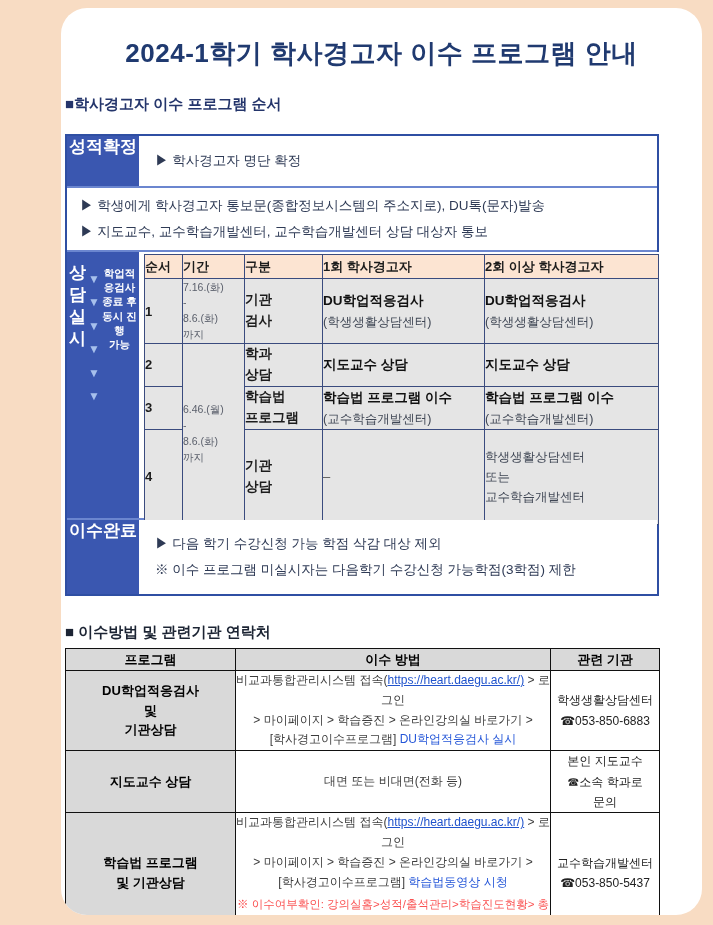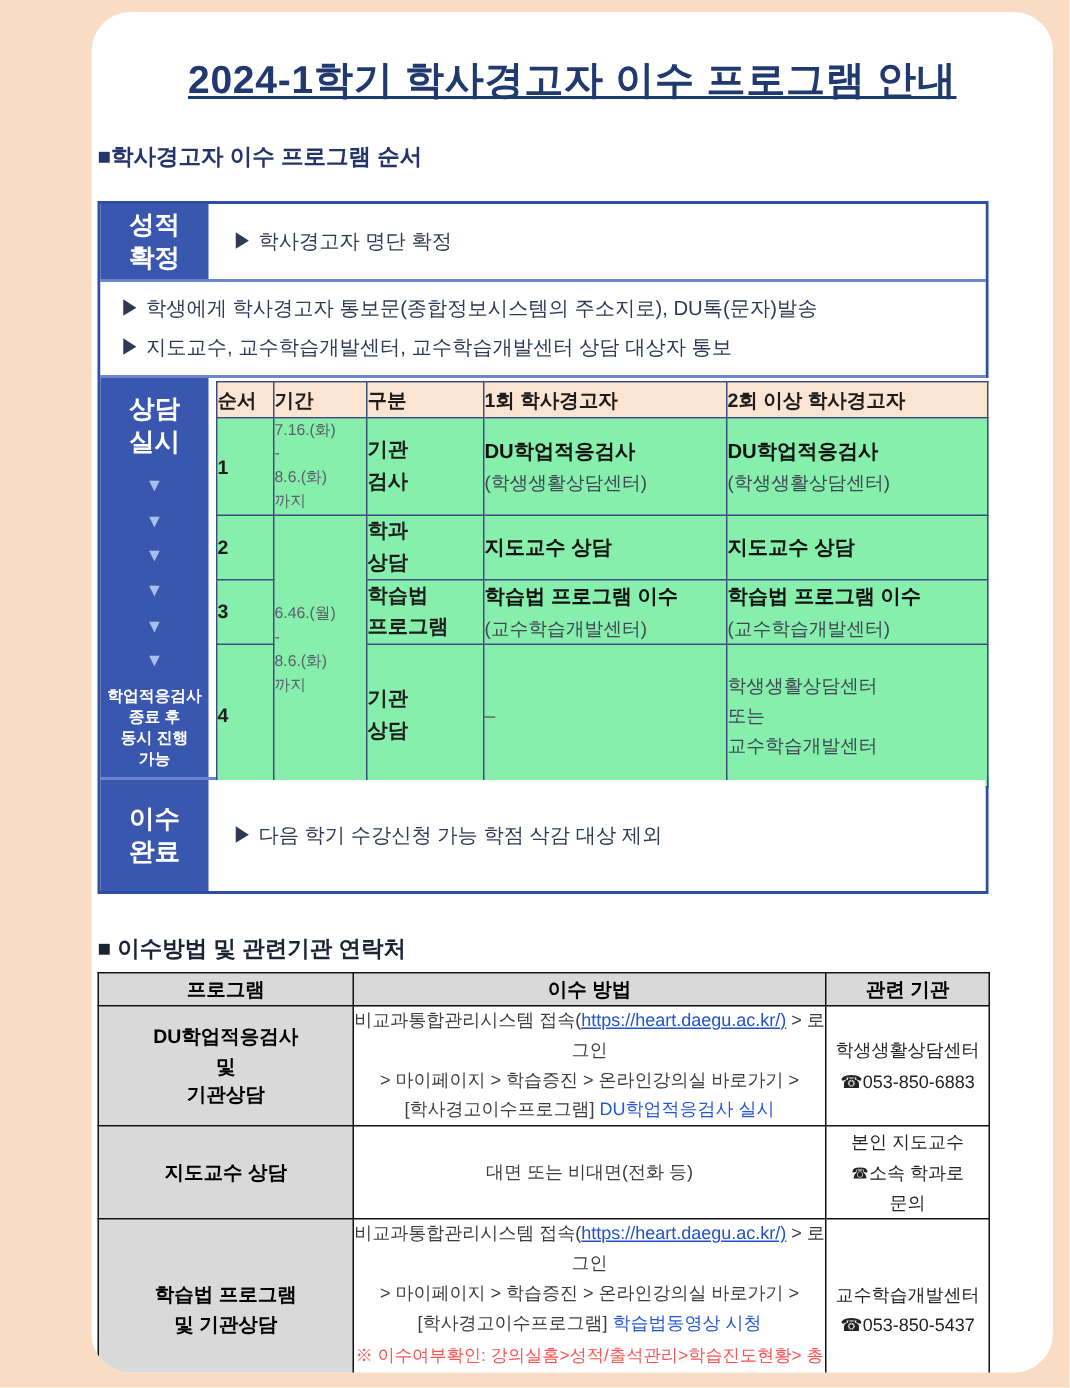--- a/index.html
+++ b/index.html
@@ -10,39 +10,39 @@
     position:relative;
     overflow:hidden;
   }
   .card {
     position:absolute; left:61px; top:8px; width:641px; height:907px;
     background:#ffffff; border-radius:26px; padding:28px 0 0 2px;
     overflow:hidden;
   }
   .doc-title {
     text-align:center; color:#203a70; font-weight:bold;
-    font-size:26px; letter-spacing:0.5px; margin-right:2px;text-decoration:underline;
+    font-size:26px; letter-spacing:0.5px; margin-right:2px;
   }
   .sec-heading {
     font-weight:bold; color:#24356b; font-size:15px; margin-left:2px;
   }
   .s1h { margin-top:24px; margin-bottom:20px; }
   .s2h { margin-top:27px; margin-bottom:6px; color:#1c2433; }
 
   
   .flow {
     width:594px; margin-left:2px;
     border:2px solid #2f4fa3; background:#fff;
   }
   .stage { display:flex; }
   .stage + .stage { border-top:2px solid #6b86cf; }
   .stage-label {
     width:75px; flex:0 0 75px; background:#3a57b0; color:#fff;
     font-weight:bold; font-size:17px; line-height:1.3;
-    display:flex; flex-direction:column; align-items:center; justify-content:center;
+    display:flex; flex-direction:row; align-items:flex-start; justify-content:center;
     border-right:3px solid #ffffff; text-align:center;
   }
   .stage-body {
     flex:1; display:flex; flex-direction:column; justify-content:center;
     padding-left:13px; background:#fff;
   }
   .item { color:#2e3a55; font-size:13.5px; line-height:1.2; }
   .item + .item { margin-top:9px; }
   .st1 { height:50px; }
   .st2 { height:64px; }
@@ -61,21 +61,21 @@
   .ctable {
     border-collapse:collapse; width:calc(100% - 4px); margin:2px;
     table-layout:fixed;
   }
   .ctable th, .ctable td {
     border:1px solid #3a4b7e; text-align:left; vertical-align:middle;
   }
   .ctable th {
     background:#fce4d2; color:#1c1c1c; font-size:13px; font-weight:bold; height:24px;
   }
-  .ctable td { background:#86efac;margin-left:26px; }
+  .ctable td { background:#e5e5e5;margin-left:26px; }
   .col-no { width:38px; } .col-pd { width:62px; } .col-tp { width:78px; }
   .col-a { width:162px; } .col-b { width:174px; }
   .tr1 { height:65px; } .tr2 { height:40px; } .tr3 { height:41px; } .tr4 { height:95px; }
   .no { font-weight:bold; font-size:13px; color:#1c1c1c; }
   .pd { font-size:10.5px; color:#5a5f6b; line-height:1.5; }
   .tp { font-weight:bold; font-size:13.5px; color:#1c1c1c; line-height:1.55; }
   .prog-b { font-weight:bold; font-size:13.5px; color:#111; line-height:1.6; }
   .prog-r { font-size:12.5px; color:#3f4654; line-height:1.6; }
   .dash { color:#555; font-size:13px; }
 
@@ -237,20 +237,21 @@
       </div>
     </div>
 
     <div class="stage st4">
       <div class="stage-label">
         <div>이수</div>
         <div>완료</div>
       </div>
       <div class="stage-body">
         <div class="item">▶  다음  학기  수강신청  가능  학점  삭감  대상  제외</div>
+        <div class="item">※  이수  프로그램  미실시자는  다음학기  수강신청  가능학점(3학점)  제한</div>
       </div>
     </div>
 
   </div>
 
   <div class="sec-heading s2h">■  이수방법  및  관련기관  연락처</div>
 
   <table class="mtable">
     <colgroup>
         <col class="mcol-p">

